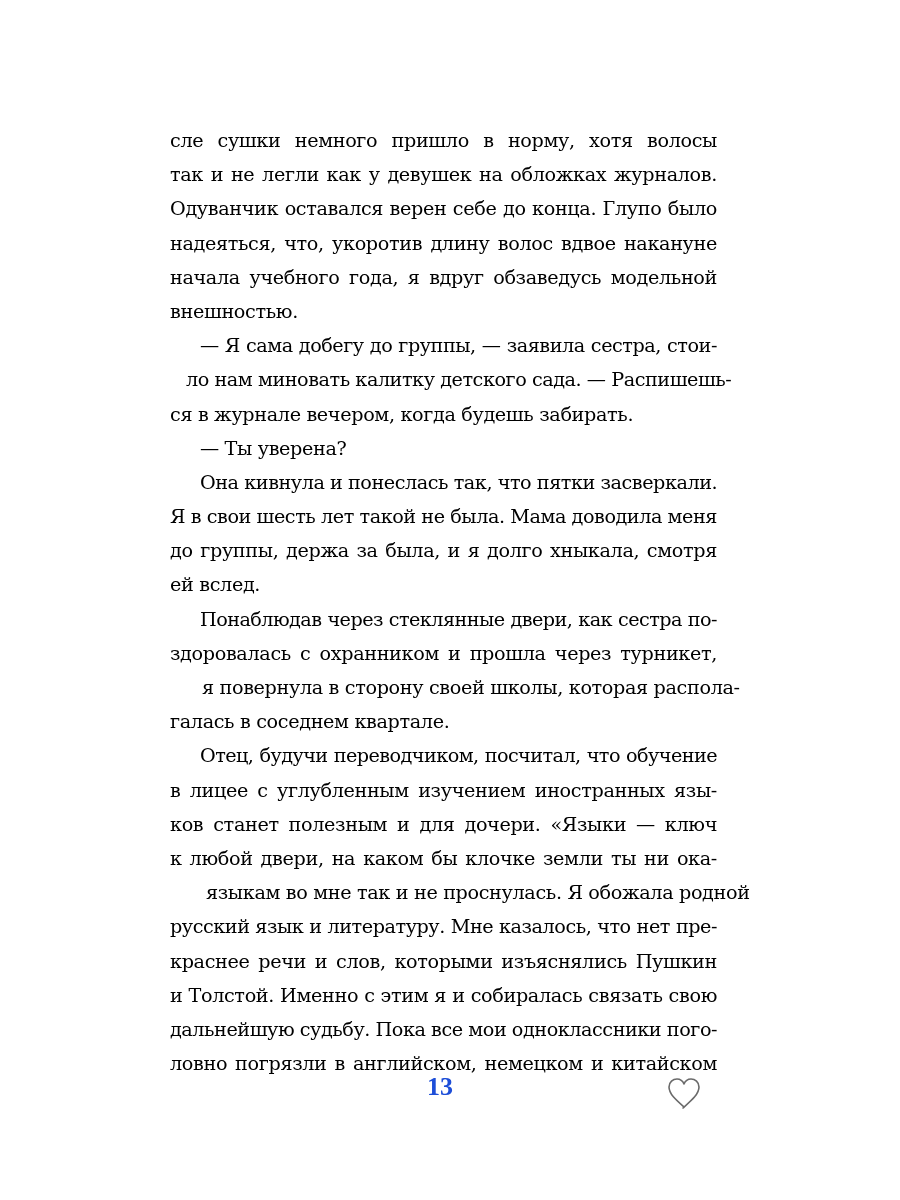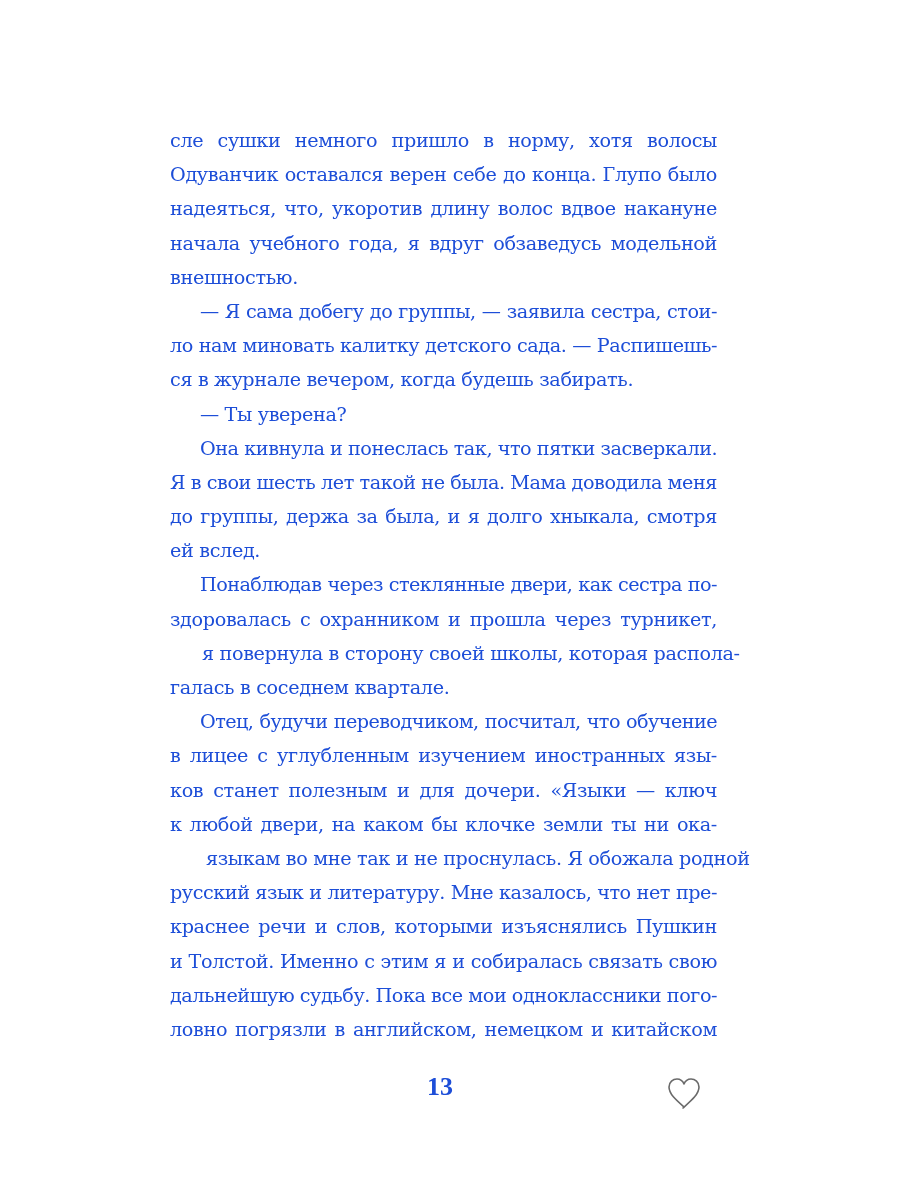--- a/index.html
+++ b/index.html
@@ -5,21 +5,21 @@
     html, body { margin: 0; padding: 0; background: #ffffff; }
     body { width: 900px; height: 1200px; position: relative; overflow: hidden; }
     .page { position: absolute; left: 0; top: 0; width: 900px; height: 1200px; background: #fff; }
     .text-block { position: absolute; left: 170px; top: 124px; width: 547px; }
     .line {
       display: block;
       height: 34.2px;
       line-height: 34.2px;
       font-family: "DejaVu Serif", "Liberation Serif", serif;
       font-size: 19.2px;
-      color: #1d4ed8;
+      color: #000000;
       text-align: justify;
       text-align-last: justify;
       white-space: nowrap;
       letter-spacing: -0.35px;
       word-spacing: 0px;
     }
     .line.last { text-align-last: left; }
     .line.indent { padding-left: 30px; }
     .page-number {
       position: absolute; left: 427px; top: 1072px;
@@ -28,28 +28,29 @@
     }
     .heart-icon { position: absolute; left: 666px; top: 1076px; width: 36px; height: 34px; }
   </style>
 </head>
 <body>
 
 <div class="page">
   <div class="text-block" id="text-block">
       <div>
         <span class="line" style="letter-spacing: -0.35px;">сле сушки немного пришло в норму, хотя волосы</span>
+        <span class="line" style="letter-spacing: -0.35px;">так и не легли как у девушек на обложках журналов.</span>
         <span class="line" style="letter-spacing: -0.35px;">Одуванчик оставался верен себе до конца. Глупо было</span>
         <span class="line" style="letter-spacing: -0.35px;">надеяться, что, укоротив длину волос вдвое накануне</span>
         <span class="line" style="letter-spacing: -0.35px;">начала учебного года, я вдруг обзаведусь модельной</span>
         <span class="line last" style="letter-spacing: -0.35px;">внешностью.</span>
       </div>
       <div>
         <span class="line indent" style="letter-spacing: -0.45px;">— Я сама добегу до группы, — заявила сестра, стои-</span>
-        <span class="line" style="letter-spacing: -0.45px;">ло нам миновать калитку детского сада. — Распишешь-</span>
+        <span class="line" style="letter-spacing: -0.45px; margin-left: 16px;">ло нам миновать калитку детского сада. — Распишешь-</span>
         <span class="line last" style="letter-spacing: -0.35px;">ся в журнале вечером, когда будешь забирать.</span>
       </div>
       <div>
         <span class="line last indent" style="letter-spacing: -0.35px;">— Ты уверена?</span>
       </div>
       <div>
         <span class="line indent" style="letter-spacing: -0.45px;">Она кивнула и понеслась так, что пятки засверкали.</span>
         <span class="line" style="letter-spacing: -0.45px;">Я в свои шесть лет такой не была. Мама доводила меня</span>
         <span class="line" style="letter-spacing: -0.35px;">до группы, держа за была, и я долго хныкала, смотря</span>
         <span class="line last" style="letter-spacing: -0.35px;">ей вслед.</span>

